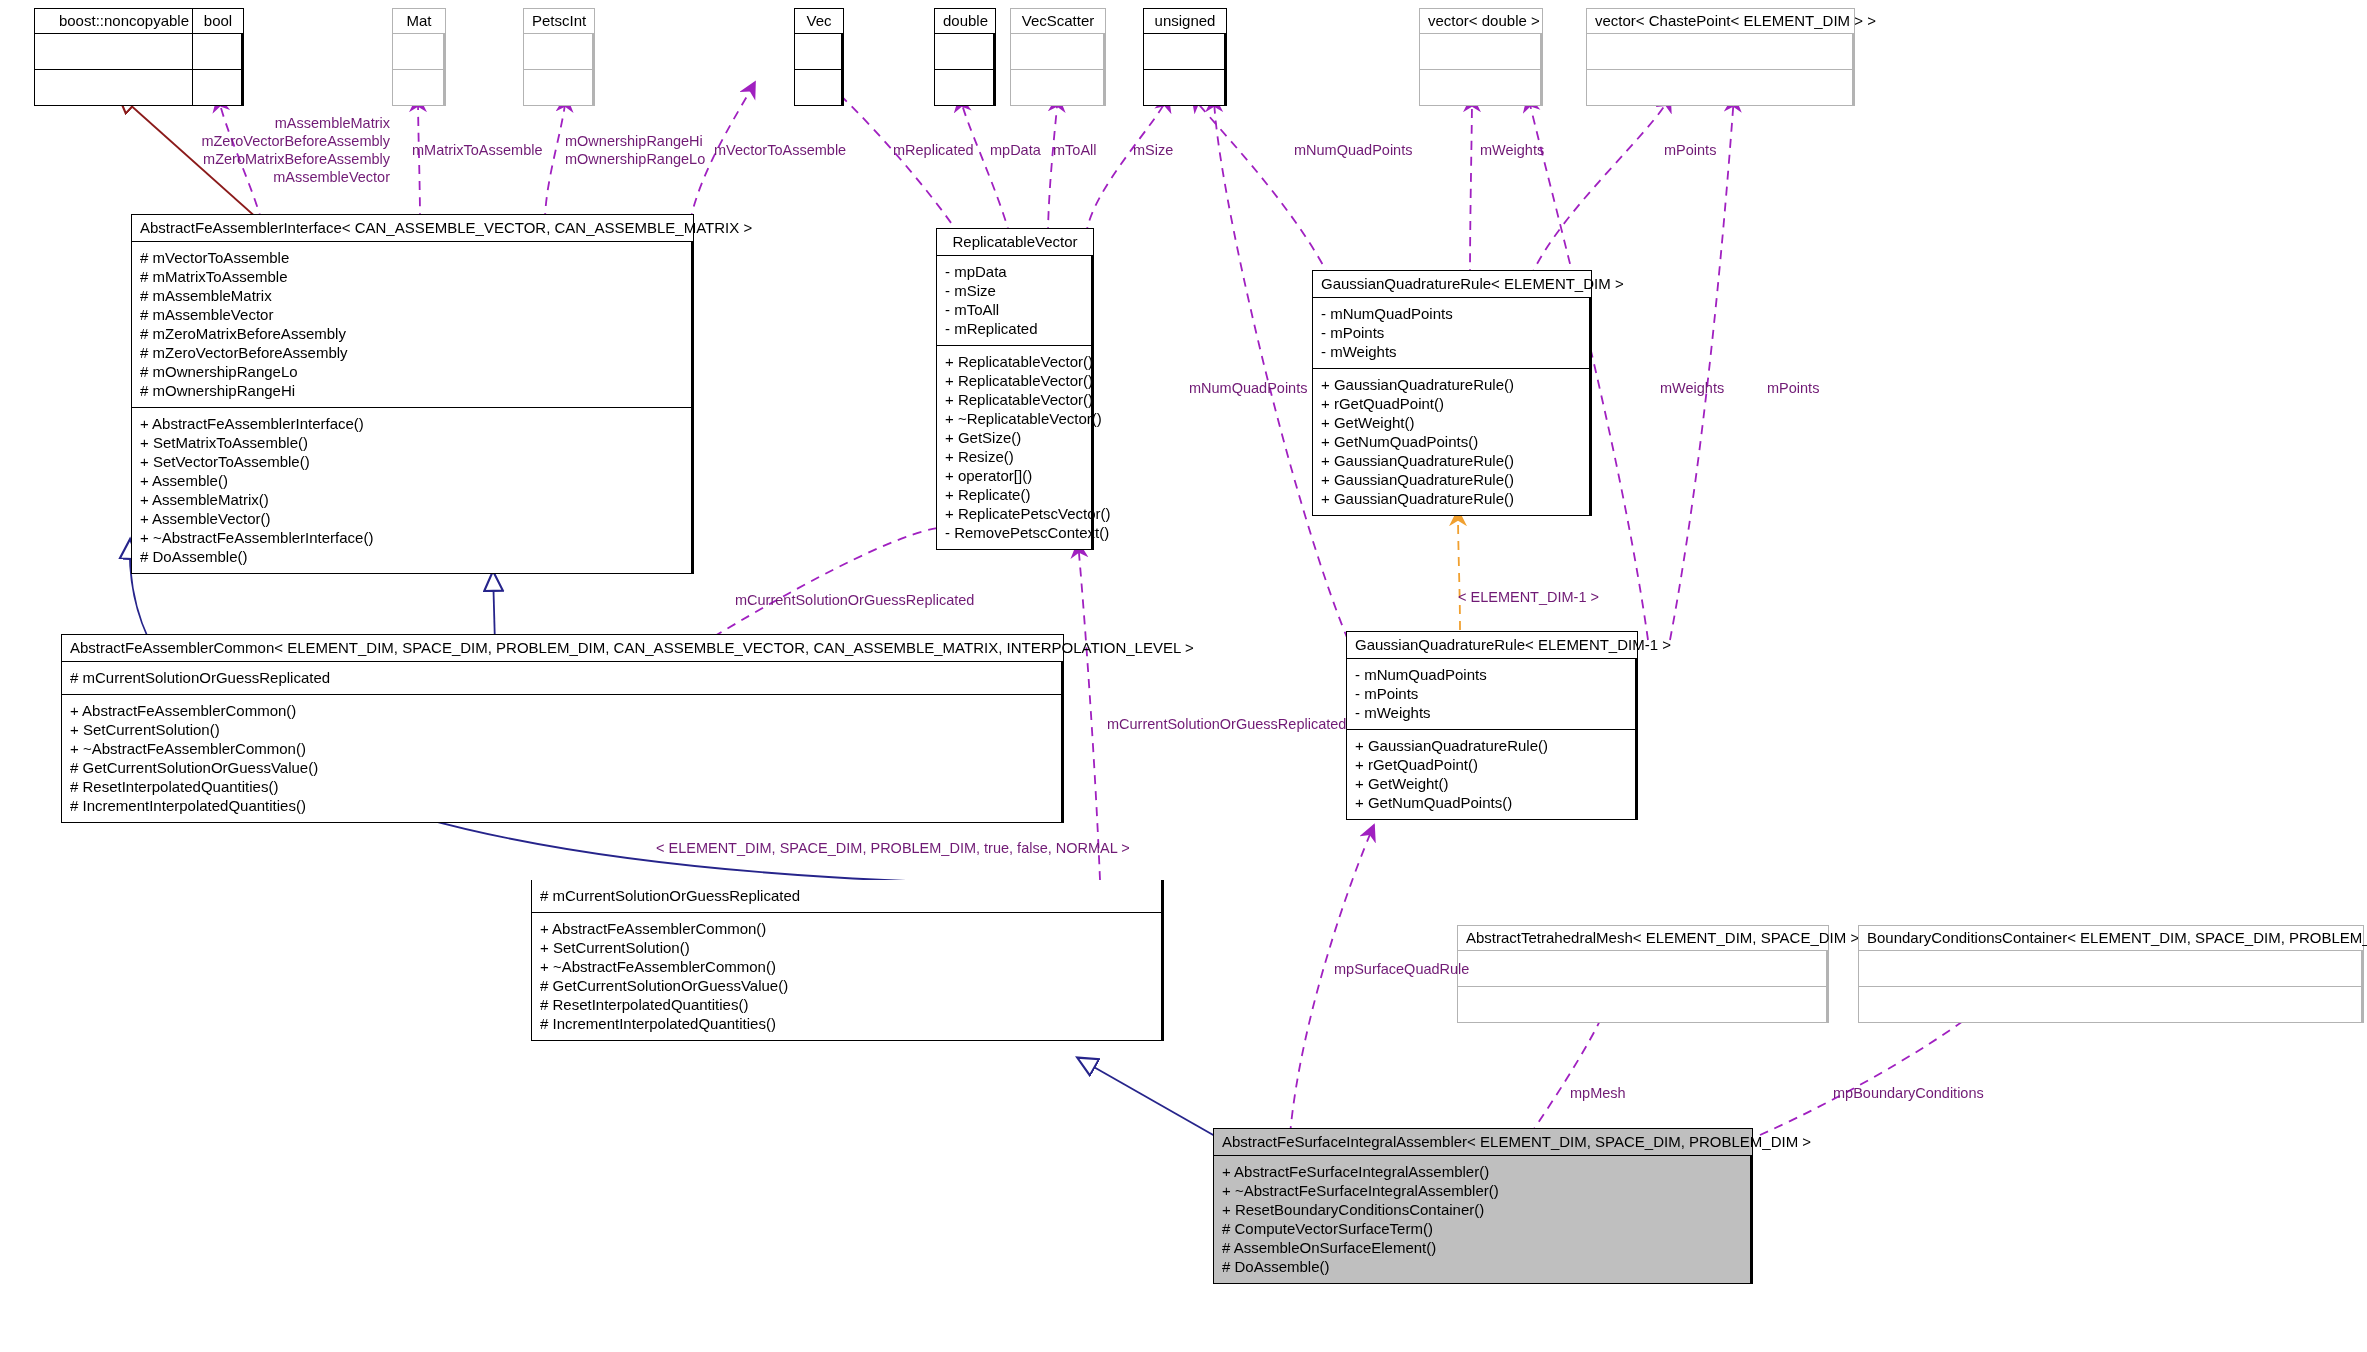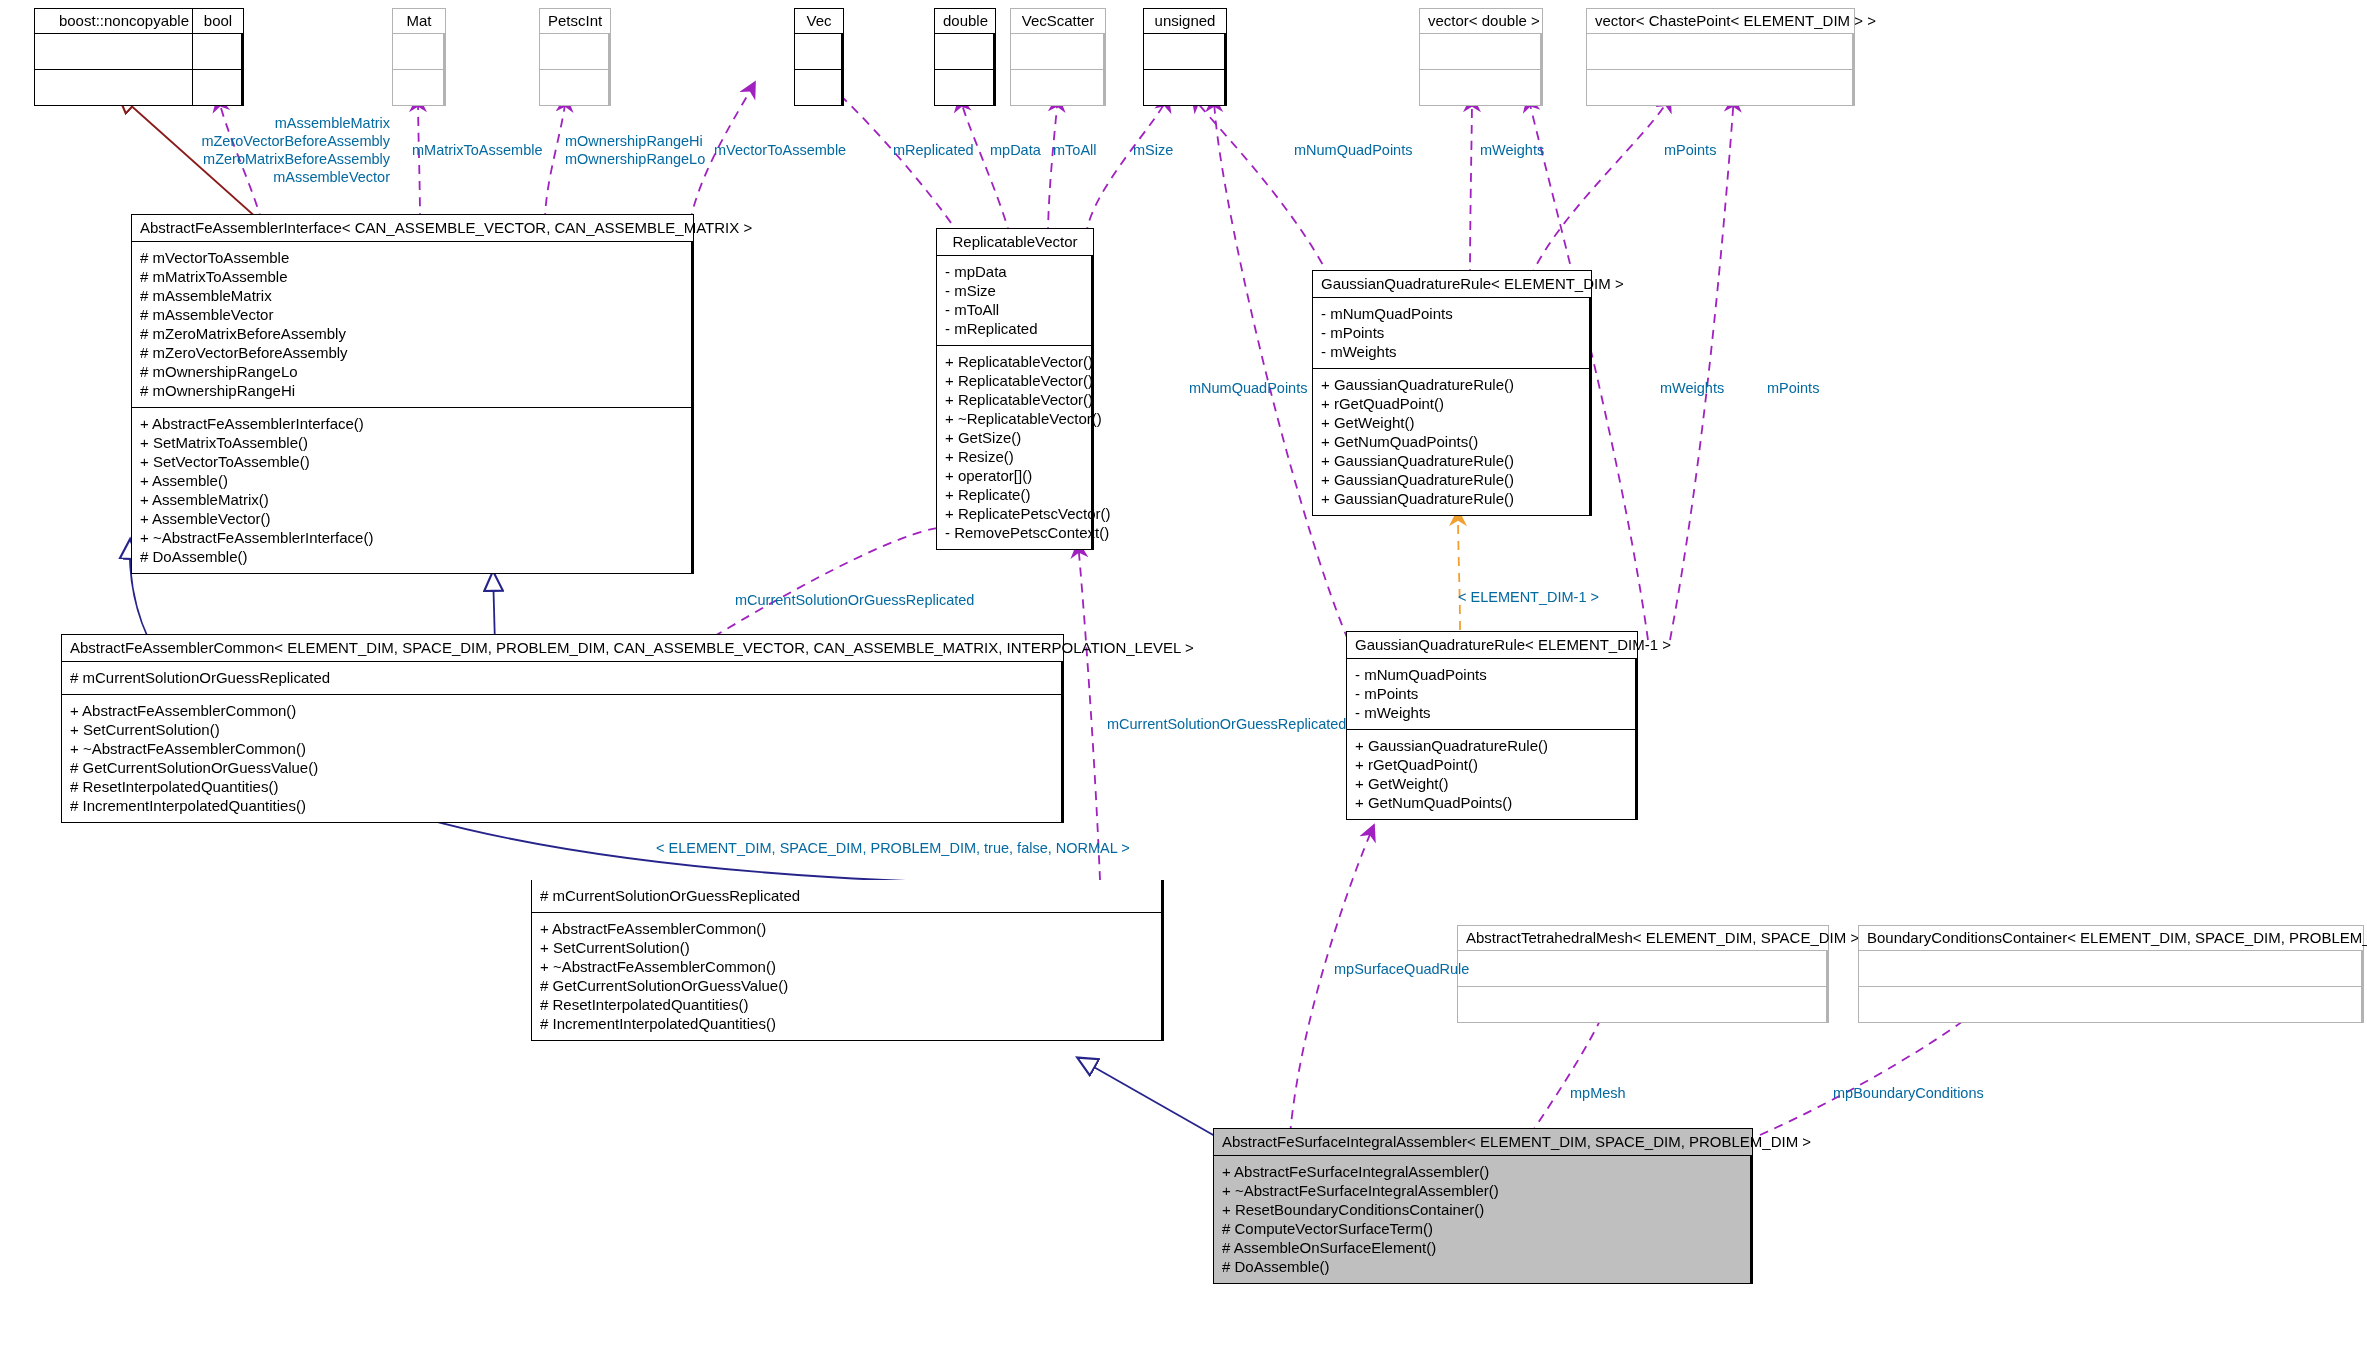--- a/index.html
+++ b/index.html
@@ -12,21 +12,21 @@
             font-size:15px;line-height:17px;color:#000;white-space:nowrap;text-align:center;}
   .node .sec{border-left:1px solid #000;border-right:3px solid #84cc16;border-bottom:1px solid #000;
              padding:6px 8px 7px 8px;}
   .node .sec div{font-size:15px;line-height:19px;color:#000;white-space:nowrap;}
   .node.solid .nm,.node.solid .sec{border-color:#000;}
   .node.faded .nm,.node.faded .sec{border-color:#b3b3b3;}
   .node.grey .nm,.node.grey .sec{background:#bfbfbf;border-color:#000;}
   .node .sec.empty{height:22px;}
   .node.tight .nm{padding:3px 8px 4px 8px;}
 
-  .lbl{position:absolute;font-size:14.5px;line-height:17px;color:#0369a1;white-space:nowrap;}
+  .lbl{position:absolute;font-size:14.5px;line-height:17px;color:#701a75;white-space:nowrap;}
   .lbl.right{text-align:right;}
 </style>
 </head>
 <body>
 
 <div id="canvas">
 
   <svg class="edges" viewBox="0 0 2367 1352">
     <defs>
       <marker id="arrUsage" markerWidth="12" markerHeight="12" refX="9" refY="5" orient="auto">
@@ -108,21 +108,21 @@
     <div class="sec empty"></div>
     <div class="sec empty"></div>
   </div>
 
   <div class="node faded tight" style="left:392px;top:8px;width:54px;">
     <div class="nm">Mat</div>
     <div class="sec empty"></div>
     <div class="sec empty"></div>
   </div>
 
-  <div class="node faded tight" style="left:523px;top:8px;width:72px;margin-left:16px;">
+  <div class="node faded tight" style="left:523px;top:8px;width:72px;">
     <div class="nm">PetscInt</div>
     <div class="sec empty"></div>
     <div class="sec empty"></div>
   </div>
 
   <div class="node solid tight" style="left:770px;top:8px;width:50px;margin-left:24px;">
     <div class="nm">Vec</div>
     <div class="sec empty"></div>
     <div class="sec empty"></div>
   </div>

